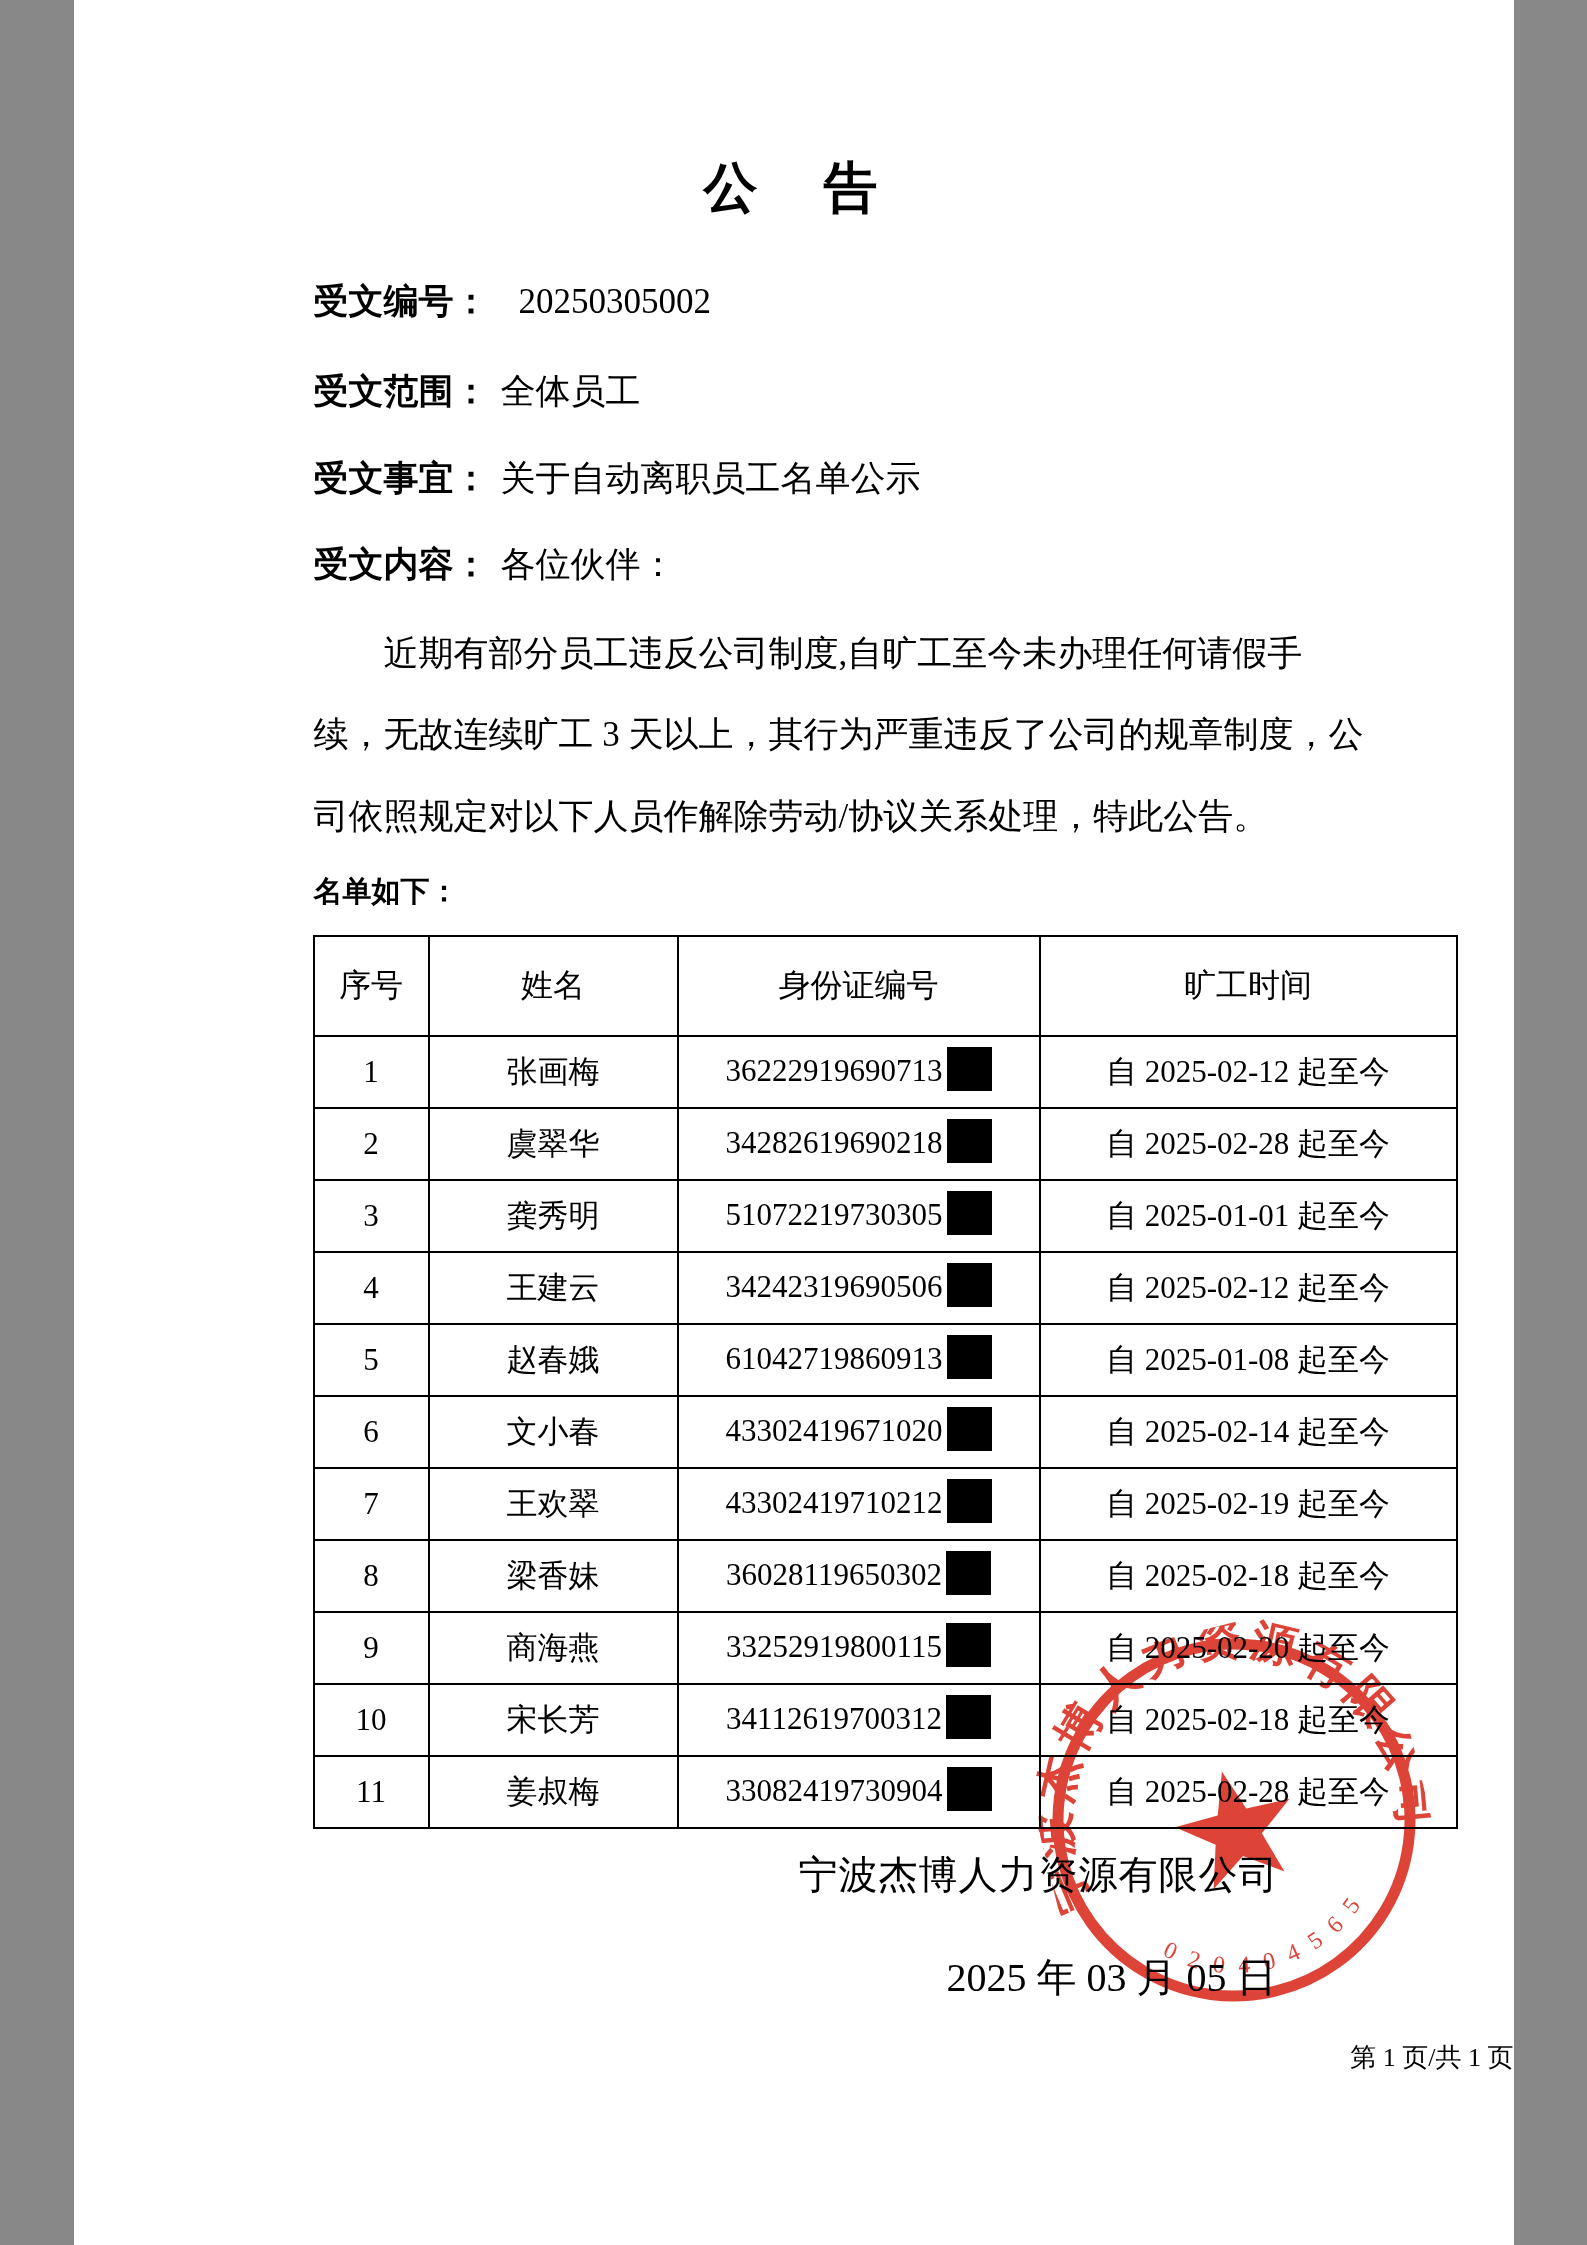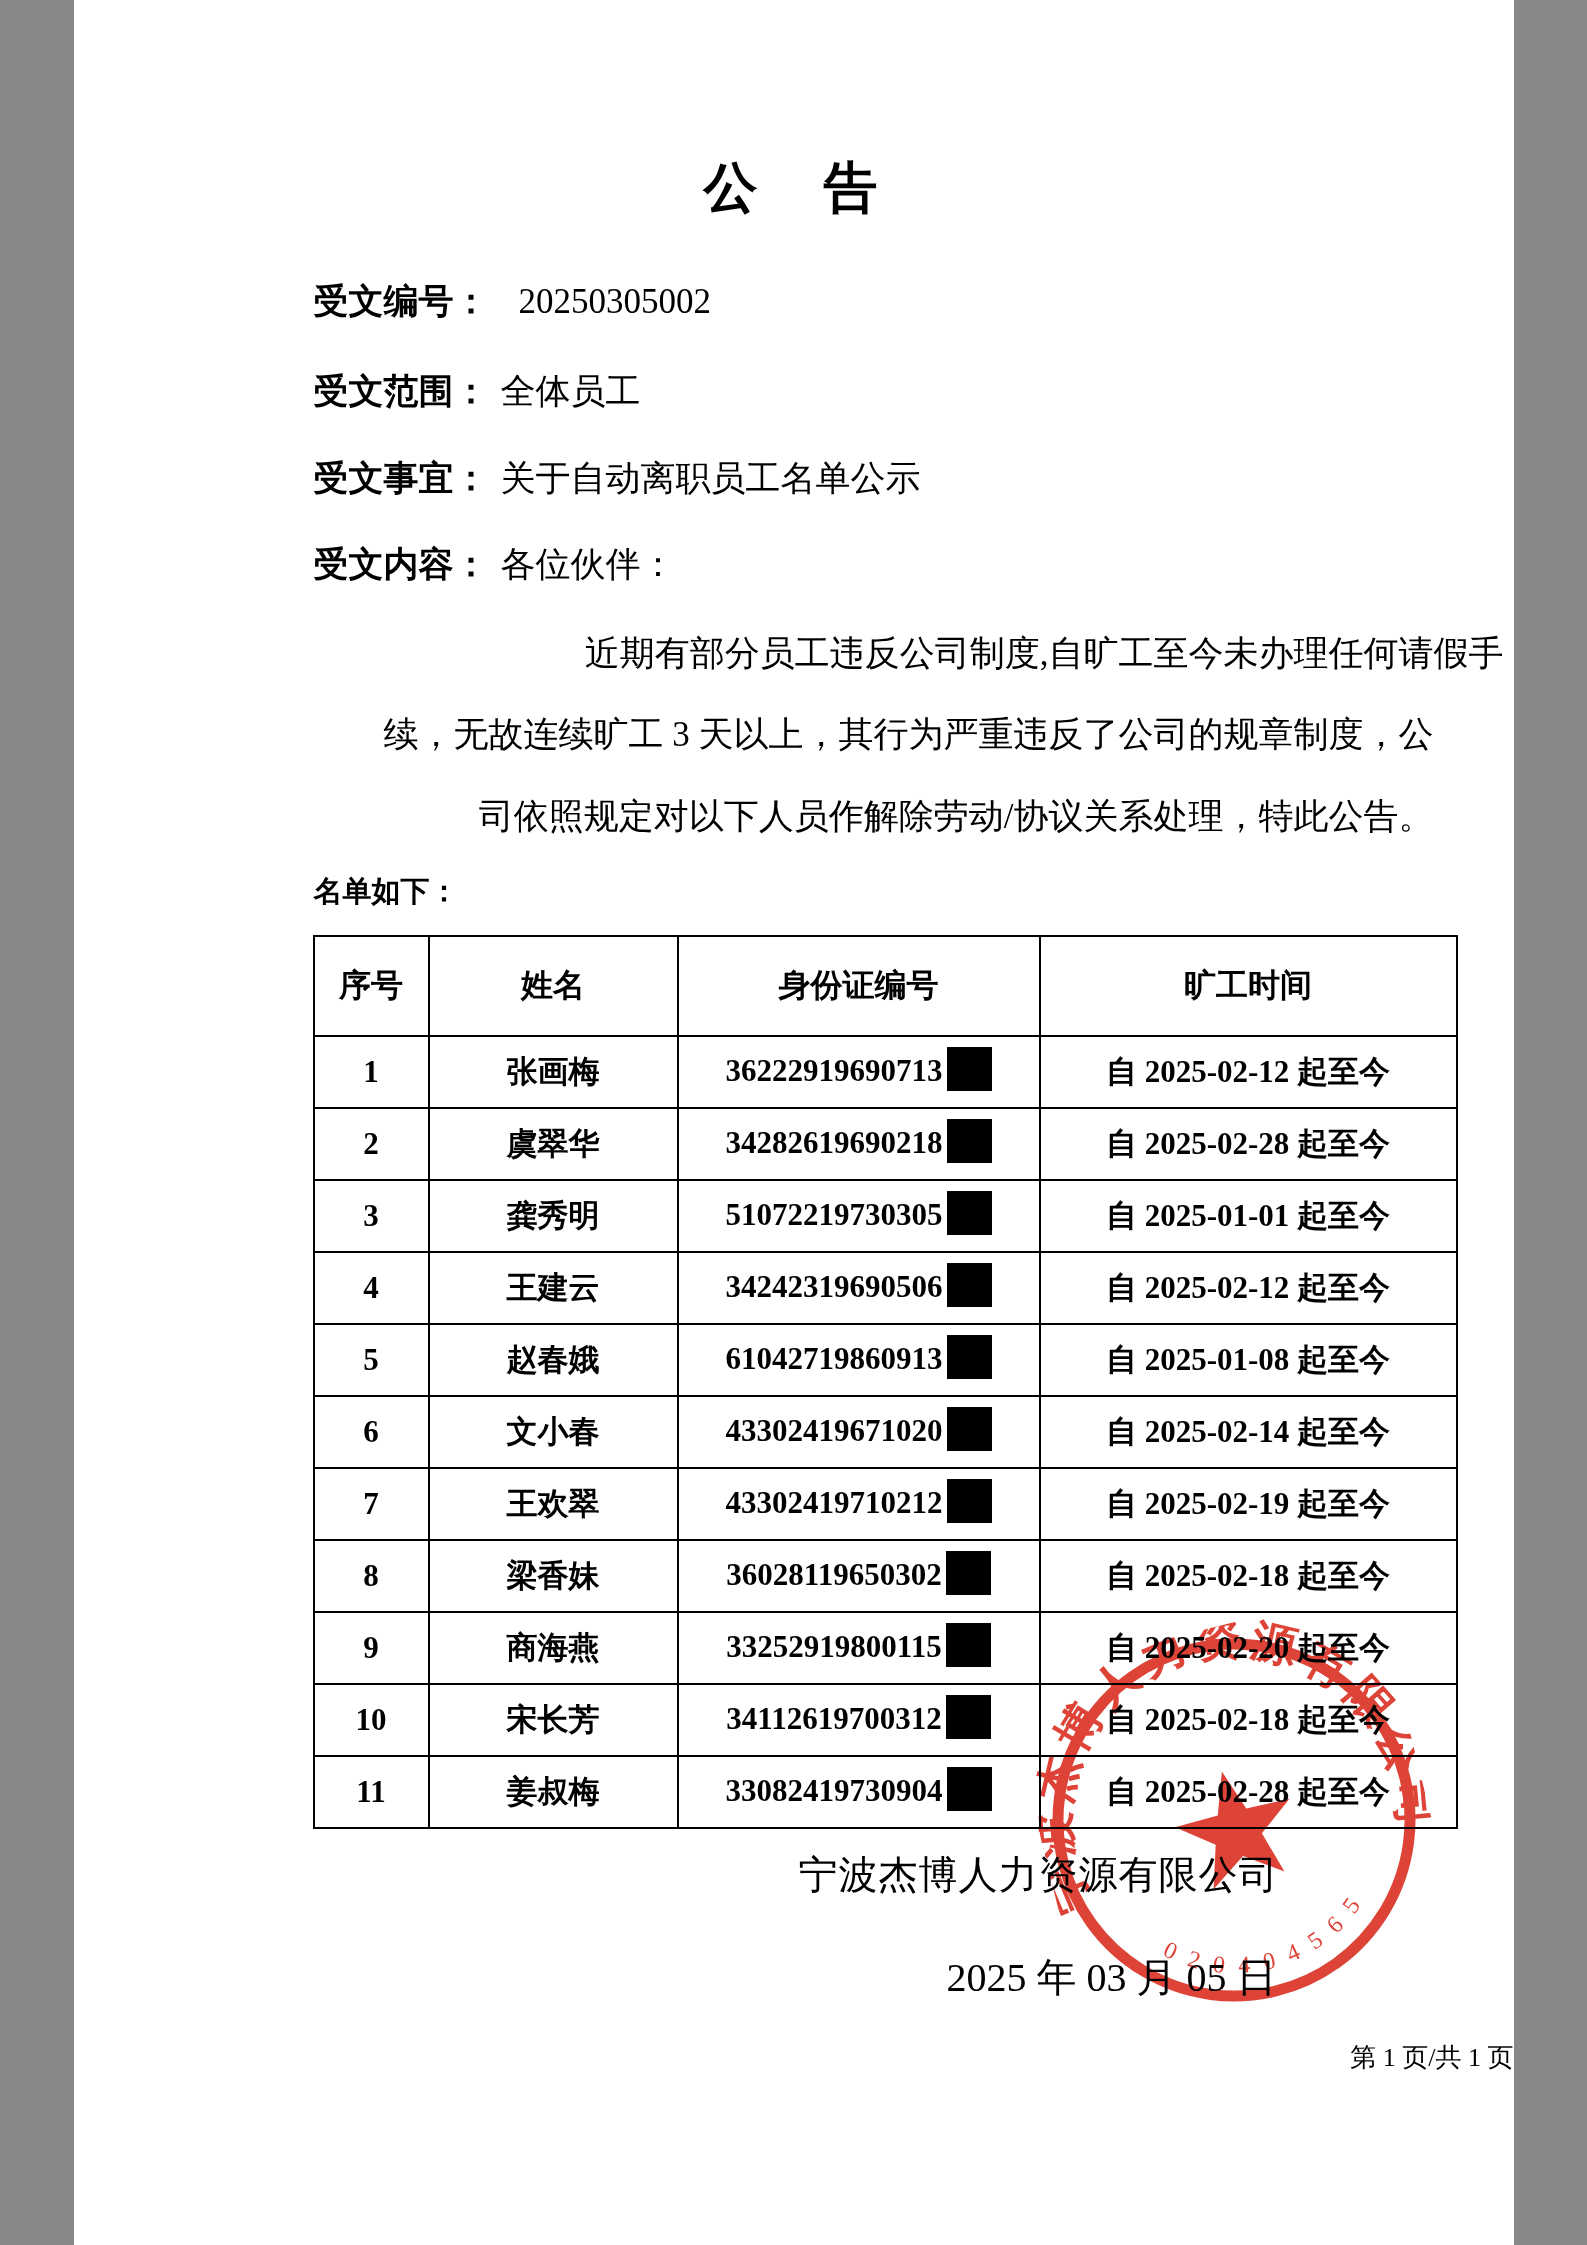--- a/index.html
+++ b/index.html
@@ -10,31 +10,31 @@
   }
   .abs { position:absolute; }
   .title {
     left:0; top:152px; width:100%; text-align:center;
     font-size:54px; font-weight:bold; letter-spacing:6px;
   }
   .field { left:240px; font-size:35px; white-space:nowrap; }
   .field .lbl { font-weight:bold; }
   .field .val { margin-left:12px; }
   .field .val.num { margin-left:30px; }
-  .paraline { left:240px; width:1120px; font-size:35px; white-space:nowrap;text-align:right; }
+  .paraline { left:240px; width:1120px; font-size:35px; white-space:nowrap; }
   .indent { padding-left:70px; }
   .listnote { left:240px; font-size:29px; font-weight:bold; }
   .rostertable {
     position:absolute; left:239px; top:935px;
     border-collapse:collapse; table-layout:fixed; width:1143px;
     background:transparent;
   }
   .rostertable th, .rostertable td {
     border:2px solid #000; text-align:center; vertical-align:middle;
-    font-weight:bold; overflow:hidden; white-space:nowrap;
+    font-weight:normal; overflow:hidden; white-space:nowrap;
   }
   .rostertable th { height:96px; font-size:32px; }
   .rostertable td { height:68px; font-size:31px; }
   .redact {
     display:inline-block; width:45px; height:44px; background:#000;
     vertical-align:middle; margin-left:4px; margin-top:-8px;
   }
   .company { right:235px; top:1848px; font-size:39px; letter-spacing:1px; white-space:nowrap; }
   .sigdate { right:237px; top:1950px; font-size:40px; white-space:nowrap; }
   .footer { left:0; top:2040px; width:100%; text-align:right; font-size:26px; }

